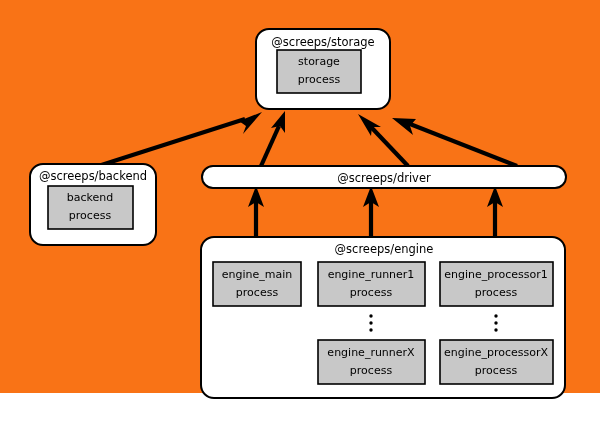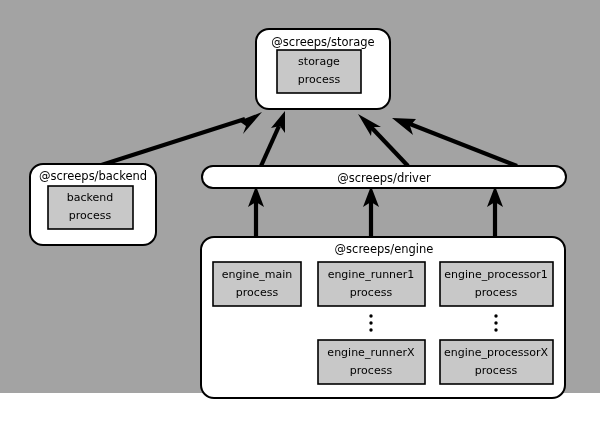--- a/index.html
+++ b/index.html
@@ -10,21 +10,21 @@
   body {
     width: 600px;
     height: 427px;
     font-family: "DejaVu Sans", "Liberation Sans", sans-serif;
     overflow: hidden;
   }
   #diagram-root {
     position: relative;
     width: 600px;
     height: 393px;
-    background: #a3a3a3;
+    background: #f97316;
   }
   svg.diagram {
     display: block;
     width: 600px;
     height: 427px;
   }
   .pkg-box {
     fill: #ffffff;
     stroke: #000000;
     stroke-width: 2;

